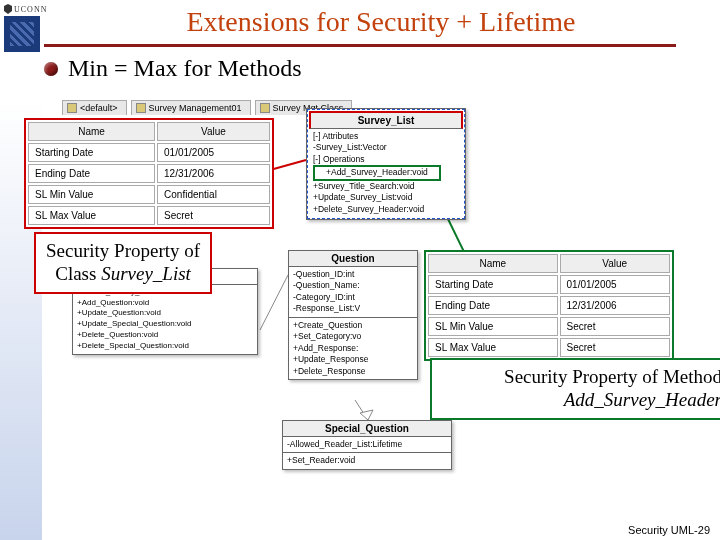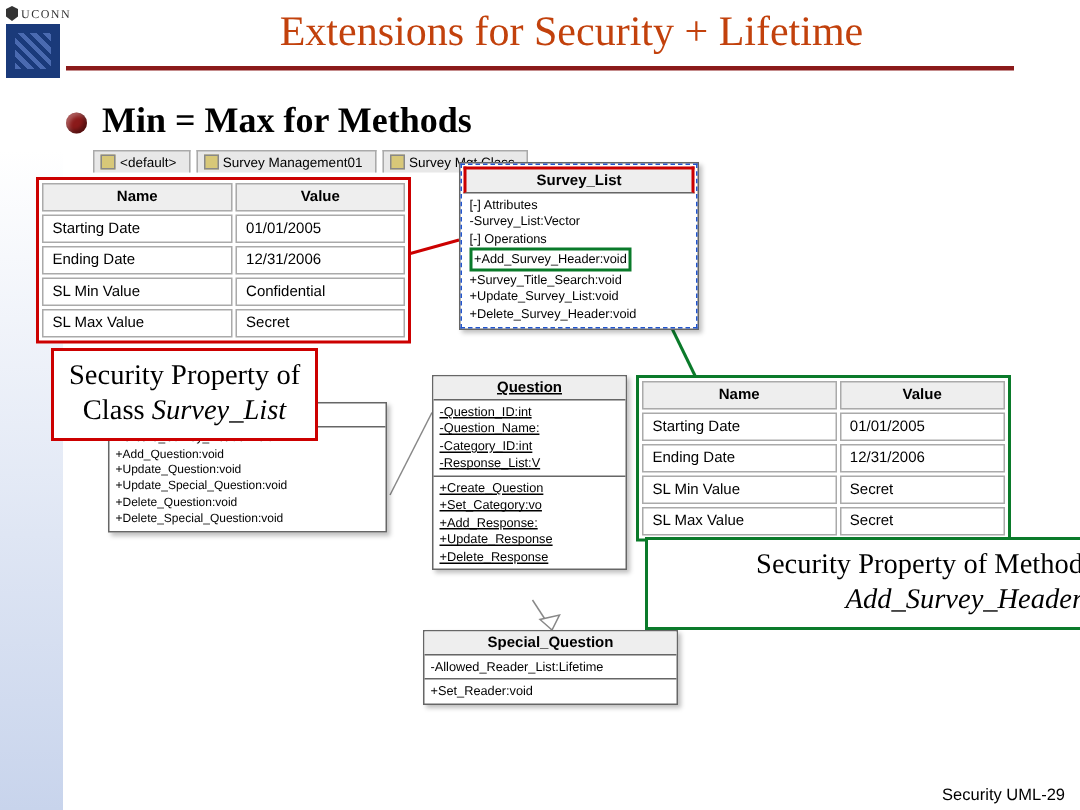--- a/index.html
+++ b/index.html
@@ -7,48 +7,48 @@
   
   .logo { position: absolute; top: 4px; left: 4px; width: 44px; }
   .logo-text { font-size: 8px; color: #333; letter-spacing: 1px; display: flex; align-items: center; gap: 2px; }
   .shield { width: 8px; height: 10px; background: #333; clip-path: polygon(50% 0, 100% 20%, 100% 70%, 50% 100%, 0 70%, 0 20%); }
   .logo-box { width: 36px; height: 36px; background: #1a3a7a; display: flex; align-items: center; justify-content: center; margin-top: 2px; }
   .logo-inner { width: 24px; height: 24px; background: repeating-linear-gradient(45deg, #4a6ab0 0 3px, #1a3a7a 3px 6px); }
   
   .title { text-align: center; font-size: 28px; color: #c2410c; padding-top: 6px; margin-left: 42px; }
   .rule { height: 3px; background: #8b1a1a; margin: 6px 44px 0 44px; }
   
-  .bullet-row { display: flex; align-items: center; margin: 21px 0 4px 44px; font-weight: bold; }
+  .bullet-row { display: flex; align-items: center; margin: 8px 0 4px 44px; }
   .bullet { width: 14px; height: 14px; border-radius: 50%; background: #8b1a1a; margin-right: 10px; box-shadow: inset -2px -2px 3px rgba(0,0,0,.4), inset 2px 2px 3px rgba(255,255,255,.3); }
   .bullet-text { font-size: 24px; }
   
   .canvas { position: absolute; top: 100px; left: 0; width: 720px; height: 440px; background: linear-gradient(to right, #fff 0 40px, transparent 40px); }
   .grad { position: absolute; left: 0; top: 0; bottom: 0; width: 42px; background: linear-gradient(to bottom, #fff, #c8d4ec); }
   
   .tabs { position: absolute; top: 0; left: 62px; display: flex; gap: 4px; font-family: Arial, sans-serif; font-size: 9px; text-align: right; }
   .tab { background: #e8e8e8; border: 1px solid #aaa; border-bottom: none; padding: 2px 8px 2px 4px; display: flex; align-items: center; gap: 3px; }
   .tab-ic { width: 10px; height: 10px; background: #d8c878; border: 1px solid #888; }
   
   .prop-table { position: absolute; background: #fff; border: 1px solid #333; font-family: Arial, sans-serif; font-size: 10px; }
-  .prop-table th { background: #eee; border: 1px solid #aaa; padding: 3px 6px; font-weight: bold; text-align: center; }
+  .prop-table th { background: #eee; border: 1px solid #aaa; padding: 3px 6px; font-weight: normal; text-align: center; }
   .prop-table td { border: 1px solid #aaa; padding: 3px 6px; }
   .pt1 { top: 18px; left: 24px; width: 250px; border: 2px solid #c00; }
   .pt2 { top: 150px; left: 424px; width: 250px; border: 2px solid #0a7a2a; }
   
   .uml { position: absolute; background: #fff; border: 1px solid #666; font-family: Arial, sans-serif; font-size: 8.5px; box-shadow: 2px 2px 3px rgba(0,0,0,.25); }
   .uml .hdr { background: #eee; border-bottom: 1px solid #666; text-align: center; font-weight: bold; padding: 2px; font-size: 10px; }
   .uml .sec { border-bottom: 1px solid #666; padding: 2px 4px; line-height: 1.35; }
   .uml .sec:last-child { border-bottom: none; }
   .hl-red { border: 2px solid #c00; padding: 0 1px; }
-  .hl-grn { border: 2px solid #0a7a2a; padding: 0 1px; display: inline-block; }
+  .hl-grn { border: 2px solid #0a7a2a; padding: 0 11px; display: inline-block; }
   .sel { border: 1px dashed #2255cc; padding: 1px; }
   
   .uml-sl { top: 8px; left: 306px; width: 160px; }
   .uml-sq { top: 168px; left: 72px; width: 186px; font-size: 8px; }
-  .uml-q  { top: 150px; left: 288px; width: 130px; text-decoration: underline; }
+  .uml-q  { top: 150px; left: 288px; width: 130px; }
   .uml-sp { top: 320px; left: 282px; width: 170px; }
   
   .callout { position: absolute; background: #fff; font-size: 19px; text-align: center; padding: 6px 10px; line-height: 1.2; }
   .co1 { top: 132px; left: 34px; border: 2.5px solid #c00; }
   .co2 { top: 258px; left: 430px; border: 2.5px solid #0a7a2a; width: 304px; text-align: right; }
   .ital { font-style: italic; }
   
   .footer { position: absolute; bottom: 4px; right: 10px; font-size: 11px; font-family: Arial, sans-serif; }
   
   svg.lines { position: absolute; top: 0; left: 0; pointer-events: none; }

